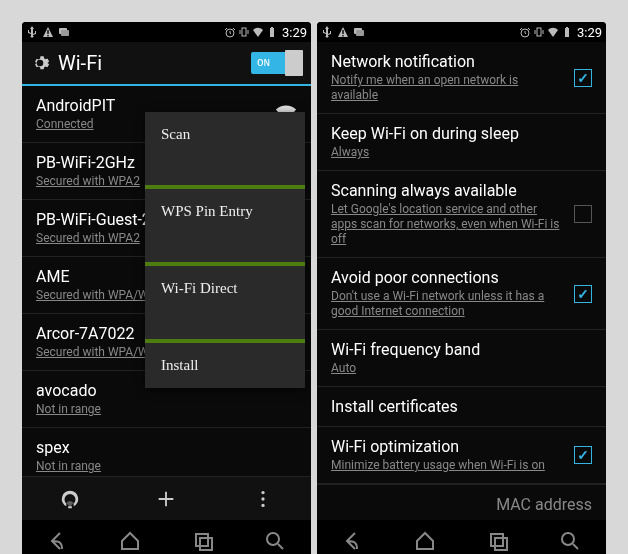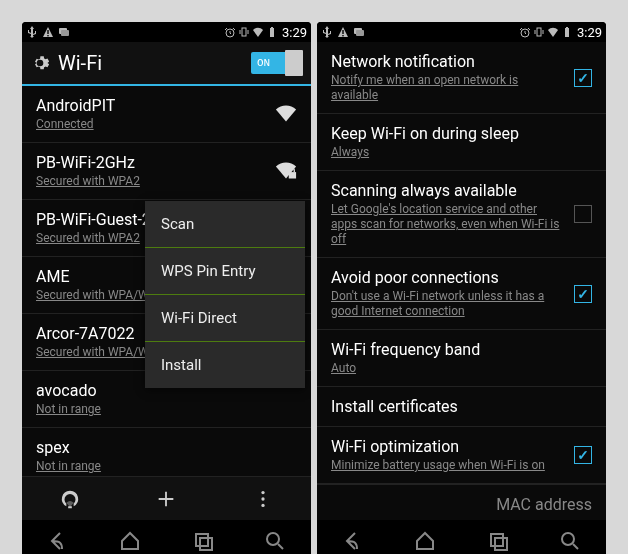--- a/index.html
+++ b/index.html
@@ -100,23 +100,23 @@
     justify-content:space-around;
   }
   .navbtn { width:40px; height:24px; display:flex; align-items:center; justify-content:center; cursor:pointer; }
   
   .popup {
     position:absolute; right:6px; bottom:88px; width:160px;
     background:#2a2a2a; box-shadow:0 2px 8px rgba(0,0,0,.6);
     z-index:10;
   }
   .popup-item {
-    padding: 14px 16px; font-size:15px; color:#eee; cursor:pointer;
-  }
-  .popup-item + .popup-item { border-top:1px solid #4d7c0f; }
+    padding: 14px 16px; font-size:15px; color:#eee; cursor:pointer;font-family:Liberation Serif, serif;
+  }
+  .popup-item + .popup-item { border-top:4px solid #4d7c0f;margin-top:28px; }
   svg { display:block; }
 </style>
 </head>
 <body>
 
 <svg width="0" height="0" style="position:absolute">
   <defs>
     <g id="gear">
       <path fill="#ccc" d="M12 8a4 4 0 100 8 4 4 0 000-8zm9 4l2 1.5-2 3.5-2.4-.9a7 7 0 01-1.7 1l-.4 2.5h-4l-.4-2.5a7 7 0 01-1.7-1l-2.4.9-2-3.5L8 12l-2-1.5 2-3.5 2.4.9a7 7 0 011.7-1L12.5 4h4l.4 2.5a7 7 0 011.7 1l2.4-.9 2 3.5L21 12z" transform="scale(.75)"></path>
     </g>

